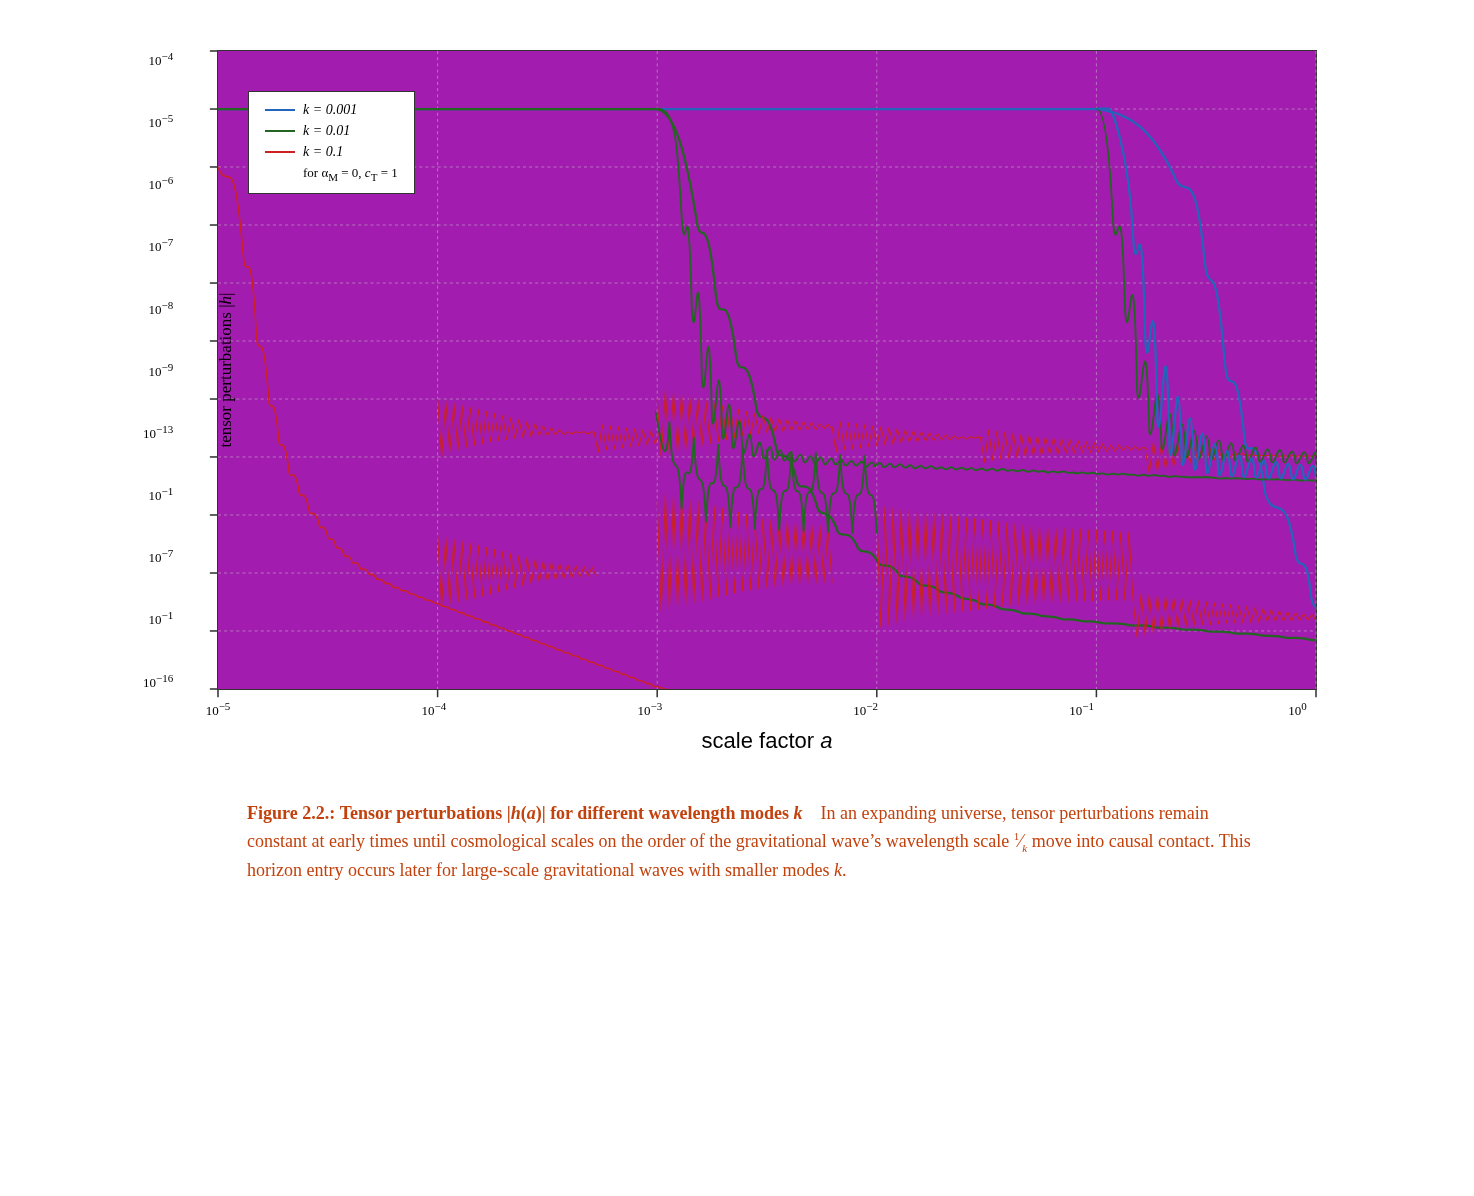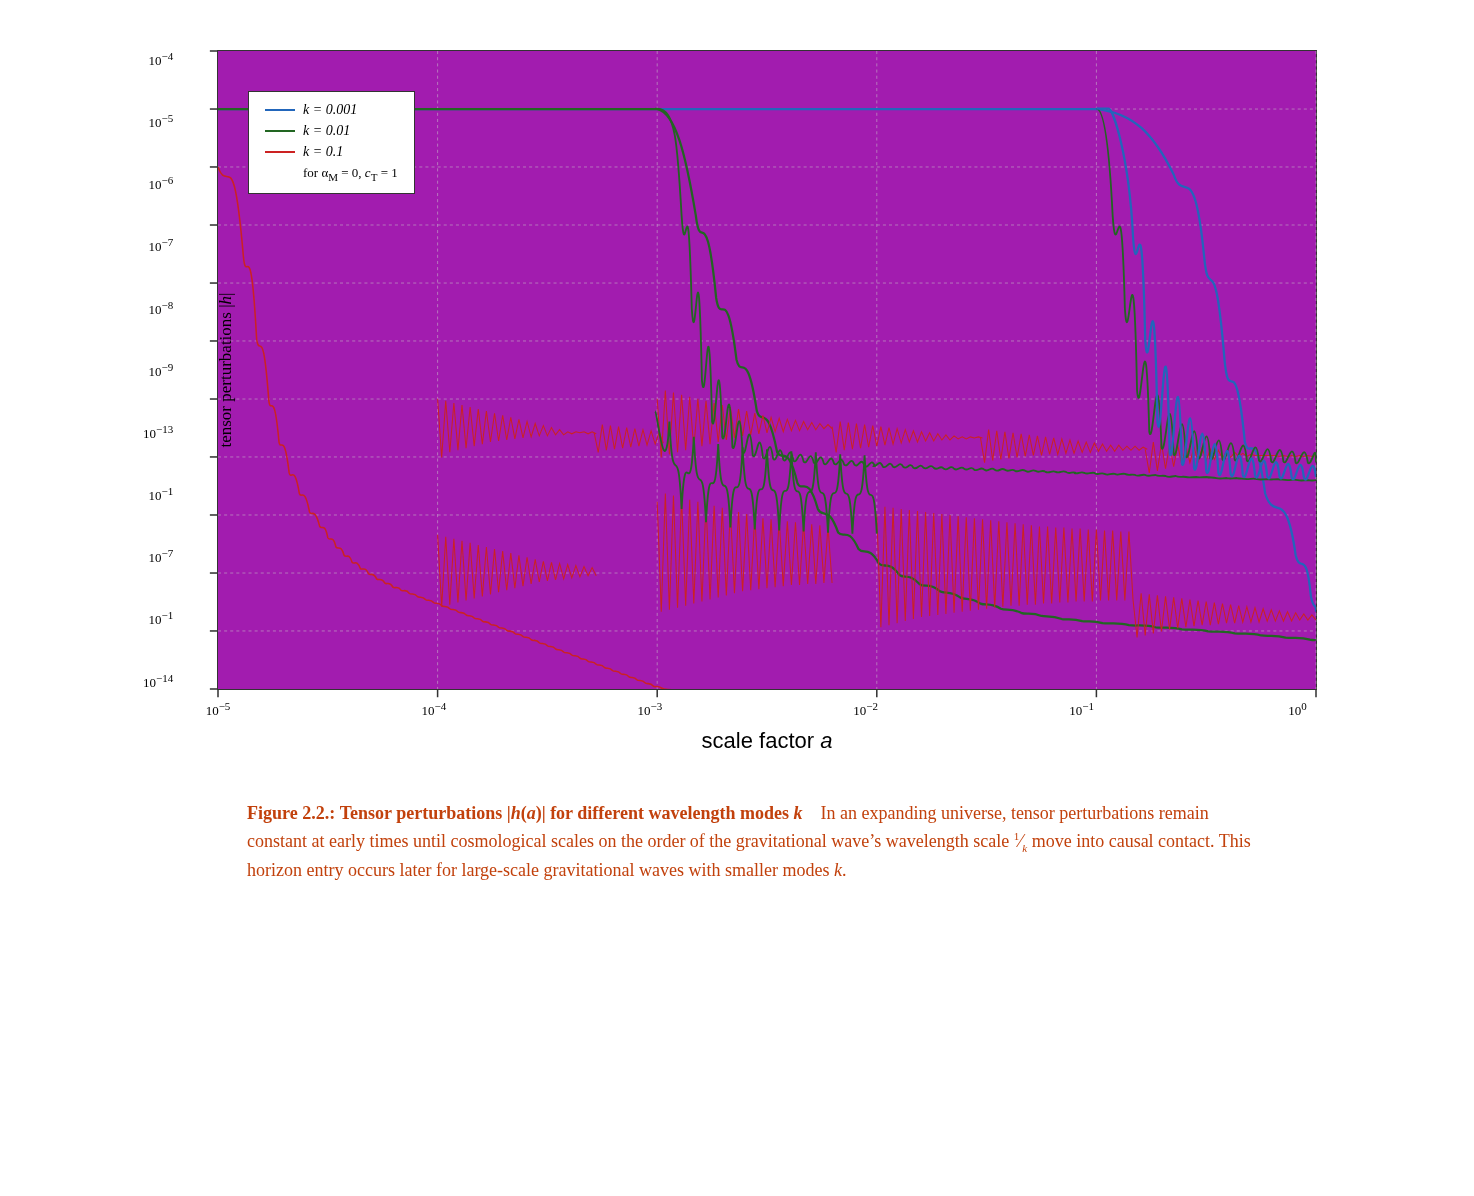--- a/index.html
+++ b/index.html
@@ -159,21 +159,21 @@
           <span class="y-tick-label">10<sup>−4</sup></span>
           <span class="y-tick-label">10<sup>−5</sup></span>
           <span class="y-tick-label">10<sup>−6</sup></span>
           <span class="y-tick-label">10<sup>−7</sup></span>
           <span class="y-tick-label">10<sup>−8</sup></span>
           <span class="y-tick-label">10<sup>−9</sup></span>
           <span class="y-tick-label">10<sup>−13</sup></span>
           <span class="y-tick-label">10<sup>−1</sup></span>
           <span class="y-tick-label">10<sup>−7</sup></span>
           <span class="y-tick-label">10<sup>−1</sup></span>
-          <span class="y-tick-label">10<sup>−14</sup></span>
+          <span class="y-tick-label">10<sup>−16</sup></span>
         </div>
 
         <div class="x-tick-labels">
           <span class="x-tick-label">10<sup>−5</sup></span>
           <span class="x-tick-label">10<sup>−4</sup></span>
           <span class="x-tick-label">10<sup>−3</sup></span>
           <span class="x-tick-label">10<sup>−2</sup></span>
           <span class="x-tick-label">10<sup>−1</sup></span>
           <span class="x-tick-label">10<sup>0</sup></span>
         </div>

